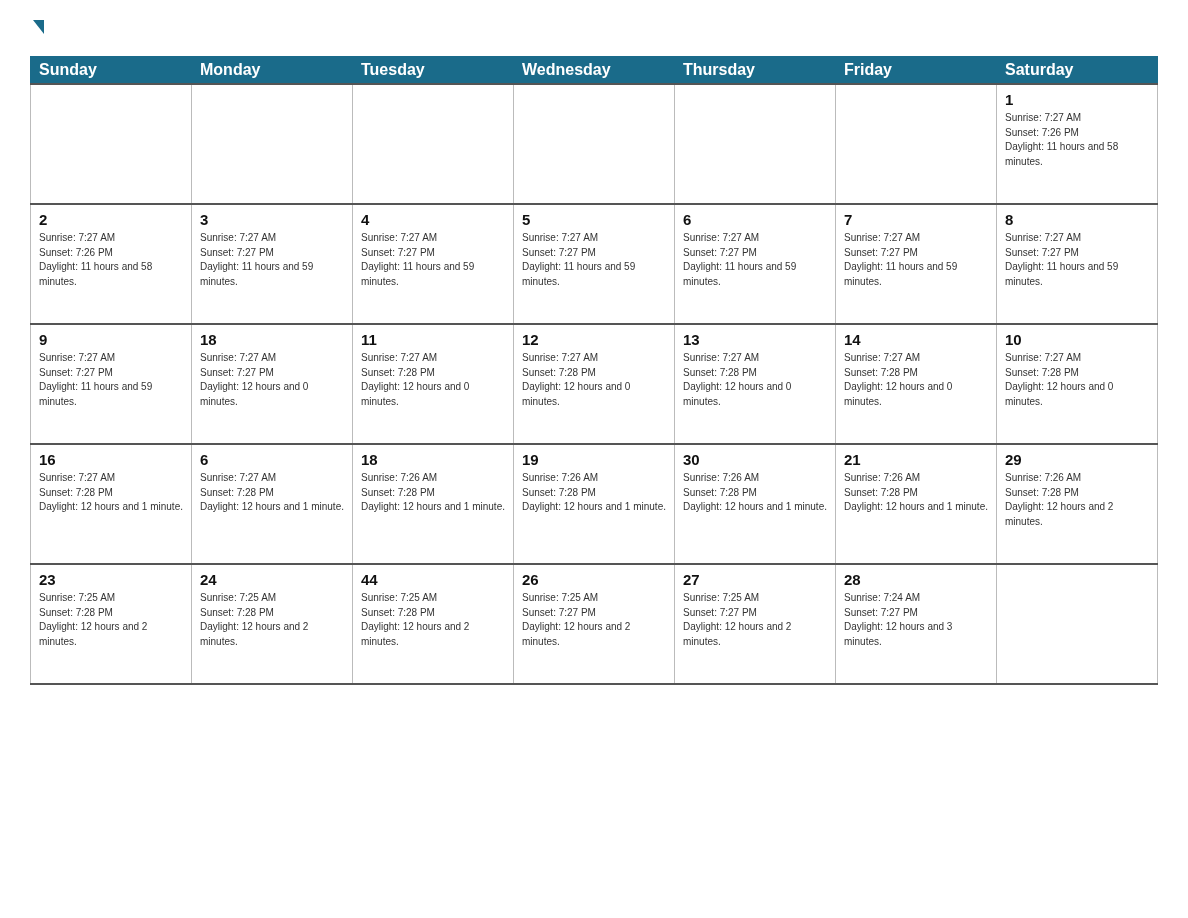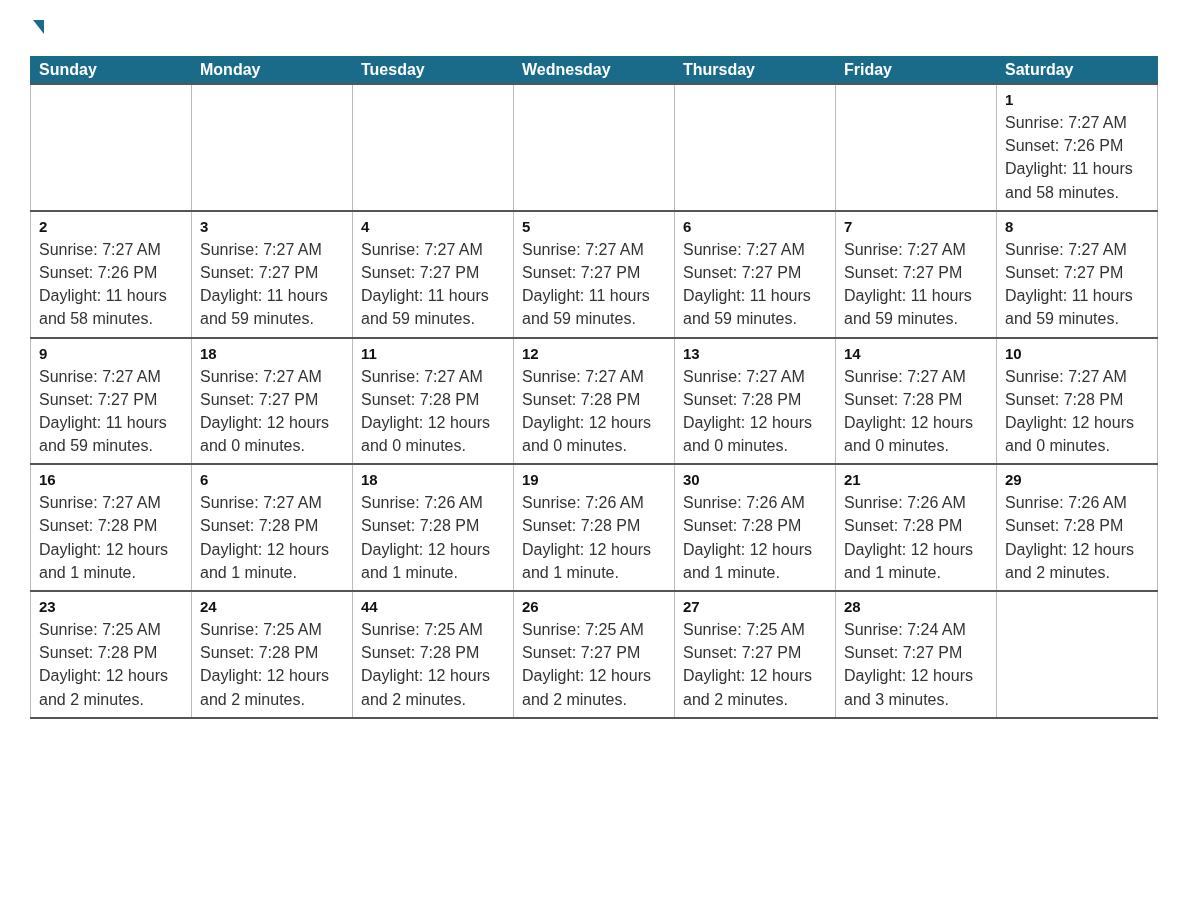--- a/index.html
+++ b/index.html
@@ -66,21 +66,21 @@
     .calendar td.empty {
       background: #fff;
     }
     .day-number {
       font-size: 15px;
       font-weight: bold;
       color: #111;
       margin-bottom: 3px;
     }
     .day-info {
-      font-size: 16px;
+      font-size: 10px;
       color: #333;
       line-height: 1.45;
     }
     .logo-container {
       display: flex;
       align-items: center;
     }
     .logo-text-general {
       font-size: 30px;
       font-weight: bold;

